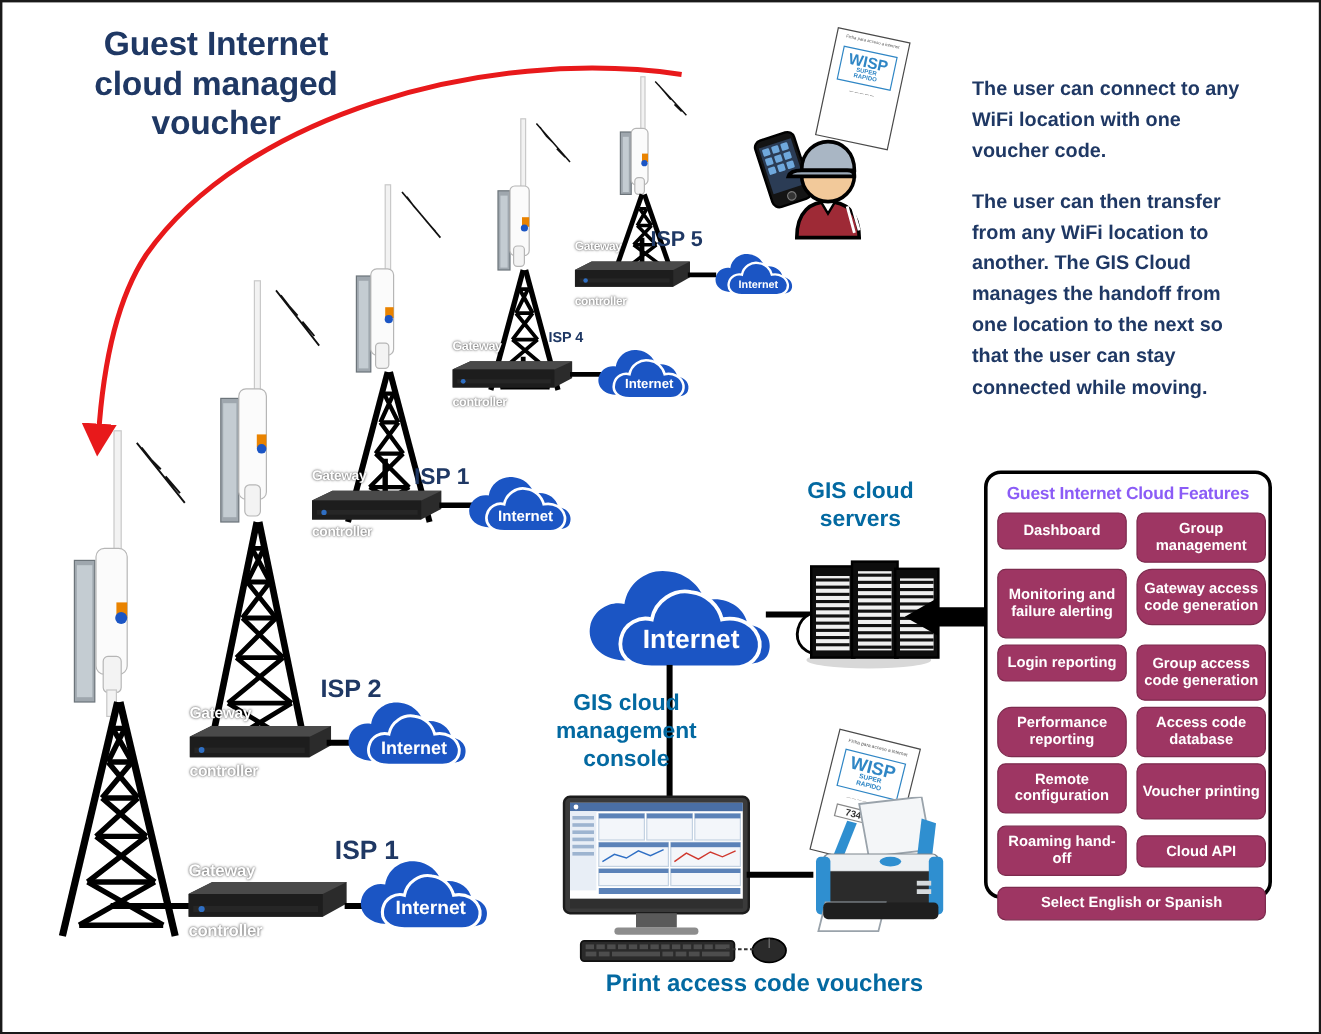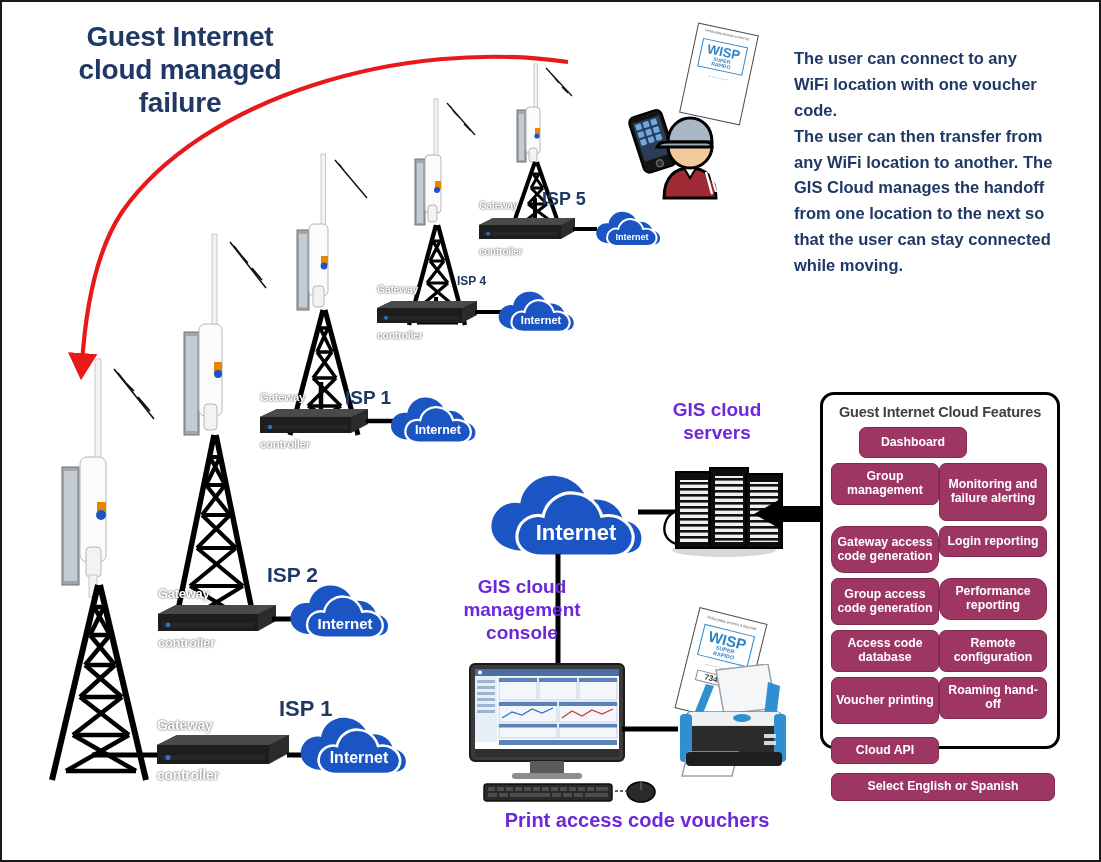--- a/index.html
+++ b/index.html
@@ -16,21 +16,21 @@
     left:38px;top:18px;width:280px;text-align:center;
     font-size:28px;font-weight:bold;line-height:1.18;color:#1F3864;
     letter-spacing:-.2px;
   }
 
   
   #blurb{
     left:792px;top:44px;width:262px;
     font-size:16.5px;font-weight:bold;line-height:1.57;color:#1F3864;
   }
-  #blurb p{margin:0;}
+  #blurb p{margin:16px;}
 
   
   .isp-label{font-weight:bold;color:#1F3864;white-space:nowrap;}
 
   
   .tower{pointer-events:none;}
 
   
   .gw{}
   .gw-label{
@@ -50,56 +50,56 @@
     color:#ffffff;font-weight:bold;pointer-events:none;
   }
 
   
   #features{
     left:818px;top:390px;width:240px;height:357px;
     border:3px solid #000000;border-radius:14px;background:#ffffff;
     box-sizing:border-box;
   }
   #features-title{
-    margin-top:9px;text-align:center;font-size:14.5px;font-weight:bold;color:#404040;
+    margin-top:9px;text-align:center;font-size:14.5px;font-weight:bold;color:#8b5cf6;
     letter-spacing:-.2px;
   }
   #feat-grid{
     position:absolute;left:8px;top:32px;width:224px;
     display:flex;flex-wrap:wrap;gap:0px;
   }
   .feat{
     background:#9E3663;color:#ffffff;border-radius:7px;
     border:1px solid #7d2b4e;
     font-size:12.3px;font-weight:bold;line-height:1.12;
     display:flex;align-items:center;justify-content:center;text-align:center;
     box-sizing:border-box;padding:2px 3px;
     margin:0 0 5px 0;
   }
   .col-l{width:108px;margin-right:8px;}
   .col-r{width:108px;}
   .full{width:224px;}
 
   
   .caption{
-    font-weight:bold;color:#6d28d9;text-align:center;line-height:1.22;
+    font-weight:bold;color:#0369a1;text-align:center;line-height:1.22;
   }
 
   
   .voucher{background:#ffffff;border:1.5px solid #4a4a4a;}
 </style>
 </head>
 <body>
 
 <div id="slide">
 
   <div id="title" class="abs">
     <div>Guest Internet</div>
     <div>cloud managed</div>
-    <div>failure</div>
+    <div>voucher</div>
   </div>
 
   <div id="blurb" class="abs">
     <p>The user can connect to any WiFi location with one voucher code.</p>
     <p>The user can then transfer from any WiFi location to another. The GIS Cloud manages the handoff from one location to the next so that the user can stay connected while moving.</p>
   </div>
 
   <svg class="abs" style="left:0;top:0;" width="640" height="420">
     <defs>
       <marker id="redhead" markerWidth="7" markerHeight="7" refX="2.6" refY="3.5" orient="auto" markerUnits="strokeWidth">
@@ -615,21 +615,21 @@
 
     <rect x="14" y="88" width="96" height="14" rx="4" fill="#1f1f1f"></rect>
   </svg>
 
   <div class="abs caption" style="left:490px;top:806px;width:290px;font-size:20px;">Print access code vouchers</div>
 
   <div id="features" class="abs">
     <div id="features-title">Guest Internet Cloud Features</div>
     <div id="feat-grid">
 
-      <div class="feat col-l" style="height:31px;margin-left:28px;">Dashboard</div>
+      <div class="feat col-l" style="height:31px;">Dashboard</div>
       <div class="feat col-r" style="height:42px;">Group management</div>
 
       <div class="feat col-l" style="height:58px;">Monitoring and failure alerting</div>
       <div class="feat col-r" style="height:47px;border-radius:13px;">Gateway access code generation</div>
 
       <div class="feat col-l" style="height:31px;">Login reporting</div>
       <div class="feat col-r" style="height:47px;">Group access code generation</div>
 
       <div class="feat col-l" style="height:42px;border-radius:12px;">Performance reporting</div>
       <div class="feat col-r" style="height:42px;">Access code database</div>

